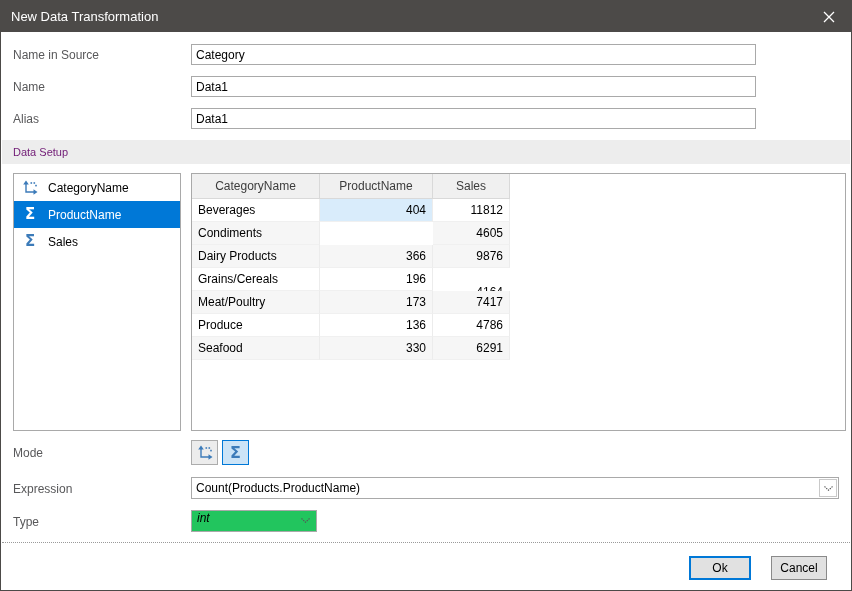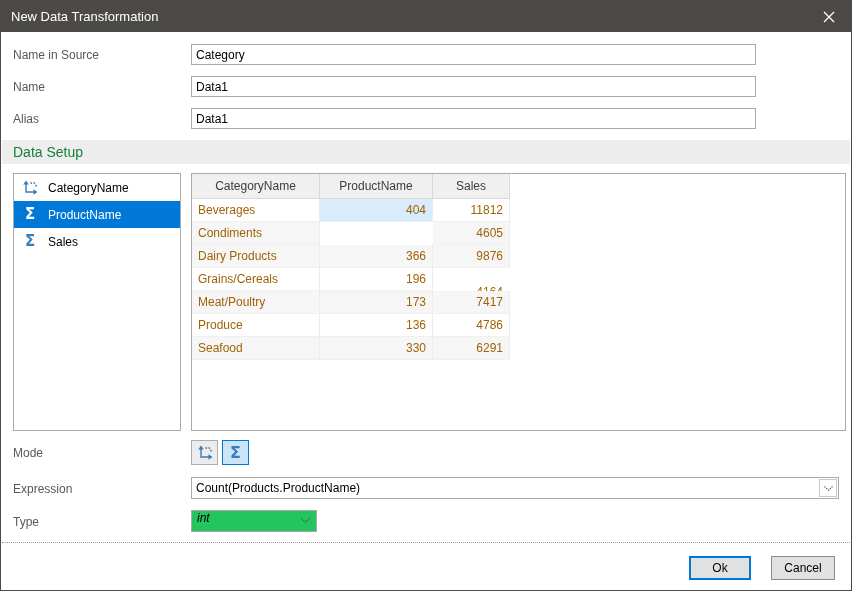--- a/index.html
+++ b/index.html
@@ -23,21 +23,21 @@
     font-family:"Liberation Sans",sans-serif;font-size:12px;color:#000;
     padding:0 4px;background:#fff;outline:none;
   }
   #lbl-name-in-source{top:47px;} #tb-name-in-source{top:43px;}
   #lbl-name{top:79px;}           #tb-name{top:75px;}
   #lbl-alias{top:111px;}         #tb-alias{top:107px;}
 
   
   .group-header{
     position:absolute;left:1px;right:1px;top:139px;height:24px;
-    background:#EDEDED;color:#15803d;font-size:14px;line-height:24px;padding-left:11px;
+    background:#EDEDED;color:#701a75;font-size:11px;line-height:24px;padding-left:11px;
     box-sizing:border-box;
   }
 
   
   .listbox{
     position:absolute;left:12px;top:172px;width:168px;height:258px;
     border:1px solid #A9A9A9;background:#fff;box-sizing:border-box;overflow:hidden;
   }
   .list-item{height:27px;display:flex;align-items:center;font-size:12px;color:#000;cursor:default;}
   .list-item.selected{background:#0078D7;color:#fff;}
@@ -57,21 +57,21 @@
     border-right:1px solid #D9D9D9;border-bottom:1px solid #D9D9D9;
     display:flex;align-items:center;justify-content:center;
     font-size:12px;color:#3C3C3C;cursor:default;
   }
   .g-row{display:flex;height:23px;}
   .g-row.stripe .g-td{background:#F6F6F6;}
   .g-td{
     box-sizing:border-box;background:#fff;
     border-right:1px solid #ECECEC;border-bottom:1px solid #F0F0F0;
     display:flex;align-items:center;padding:0 6px;
-    font-size:12px;color:#a16207;cursor:default;
+    font-size:12px;color:#000000;cursor:default;
   }
   .g-td.num{justify-content:flex-end;}
   .g-td.selcell{background:#D9ECFB !important;}
 
   
   #lbl-mode{top:445px;}
   .mode-btn{
     position:absolute;top:439px;width:27px;height:25px;box-sizing:border-box;
     display:flex;align-items:center;justify-content:center;cursor:pointer;
   }
@@ -108,21 +108,21 @@
   .footer{
     position:absolute;left:1px;right:1px;bottom:1px;height:47px;
     border-top:1px dotted #9A9A9A;background:#fff;box-sizing:border-box;
   }
   .btn{
     position:absolute;top:13px;height:24px;background:#E1E1E1;
     font-size:12px;color:#000;display:flex;align-items:center;justify-content:center;
     box-sizing:border-box;cursor:pointer;font-family:"Liberation Sans",sans-serif;
   }
   .btn-ok{left:687px;width:62px;border:2px solid #0078D7;}
-  .btn-cancel{left:769px;width:64px;border:1px solid #8A8A8A;}
+  .btn-cancel{left:769px;width:56px;border:1px solid #8A8A8A;}
 </style>
 </head>
 <body>
 
 <div class="dialog">
 
   <div class="titlebar">
     <span class="title">New Data Transformation</span>
     <div class="close-btn">
       <svg width="12" height="12" viewBox="0 0 12 12">

